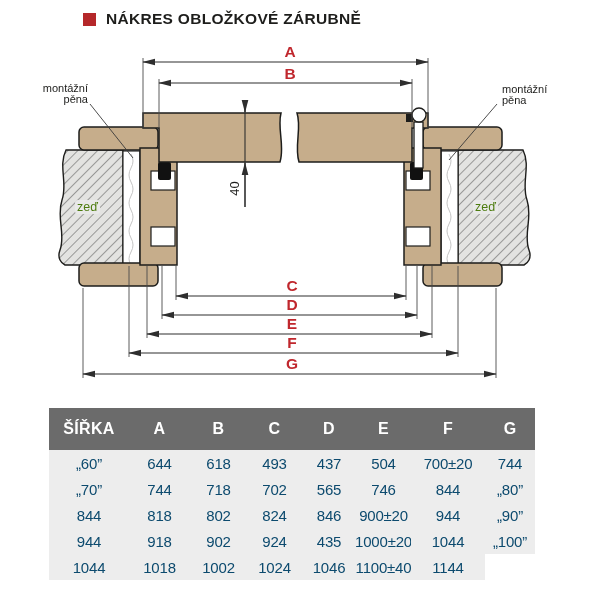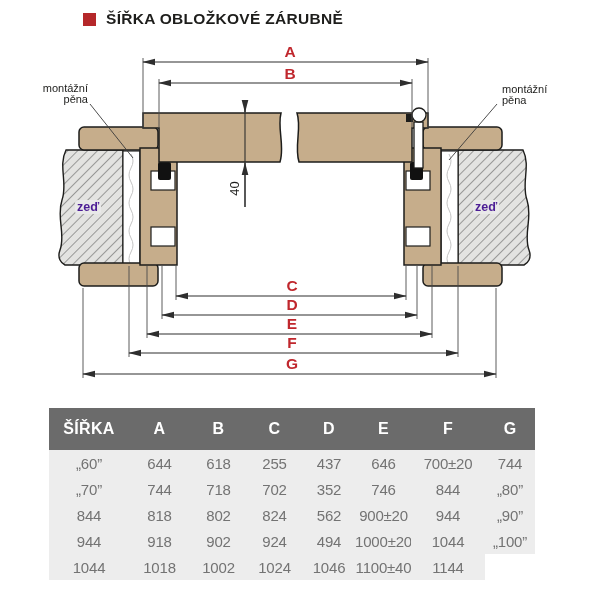--- a/index.html
+++ b/index.html
@@ -7,45 +7,45 @@
         font-family:"Liberation Sans",sans-serif;color:#1d1d1b;}
   
   .title-row{position:absolute;left:83px;top:10px;display:flex;align-items:center;gap:10px;}
   .bullet{width:13px;height:13px;background:#b5282a;display:inline-block;}
   .title{font-size:15.5px;font-weight:800;letter-spacing:.3px;white-space:nowrap;}
   
   svg{position:absolute;left:0;top:0;z-index:1;}
   .dim-label{position:absolute;z-index:3;transform:translateX(-50%);
              color:#c0272d;font-weight:700;font-size:15.5px;line-height:14px;}
   .note{position:absolute;z-index:3;font-size:11px;line-height:11px;color:#1d1d1b;}
-  .wall-label{position:absolute;z-index:3;font-size:12.5px;color:#4c1d95;
-              background:rgba(233,233,233,.95);padding:0 2px;border-radius:3px;font-weight:bold;}
+  .wall-label{position:absolute;z-index:3;font-size:12.5px;color:#4d7c0f;
+              background:rgba(233,233,233,.95);padding:0 2px;border-radius:3px;}
   .thickness-label{position:absolute;z-index:3;left:222px;top:181px;width:24px;text-align:center;
                    font-size:13px;transform:rotate(-90deg);}
   .watermark{position:absolute;z-index:2;left:35px;top:240px;width:540px;
              font-size:92px;font-weight:700;font-style:italic;letter-spacing:1px;white-space:nowrap;
              color:rgba(216,207,194,.55);-webkit-text-stroke:2px rgba(255,255,255,.75);
              pointer-events:none;}
   
   .dim-table{position:absolute;z-index:3;left:49px;top:408px;display:grid;
              grid-template-columns:80px 61px 57px 55px 54px 55px 74px 50px;
              gap:0;background:#fff;}
   .dim-table .h{background:#6b6b6b;color:#fff;font-weight:700;font-size:16px;height:42px;
                 display:flex;align-items:center;justify-content:center;letter-spacing:.3px;}
-  .dim-table .c{background:#ededed;color:#737373;font-size:15px;height:26px;letter-spacing:-0.2px;
+  .dim-table .c{background:#ededed;color:#0c4a6e;font-size:15px;height:26px;letter-spacing:-0.2px;
                 display:flex;align-items:center;justify-content:center;}
 </style>
 </head>
 <body>
 
 <div id="page">
 
   <div class="title-row">
     <span class="bullet"></span>
-    <span class="title">ŠÍŘKA OBLOŽKOVÉ ZÁRUBNĚ</span>
+    <span class="title">NÁKRES OBLOŽKOVÉ ZÁRUBNĚ</span>
   </div>
 
   <svg width="600" height="600" viewBox="0 0 600 600">
     <defs>
       <pattern id="hatch" width="7" height="7" patternUnits="userSpaceOnUse" patternTransform="rotate(45)">
         <rect width="7" height="7" fill="#e3e3e1"></rect>
         <line x1="0" y1="0" x2="0" y2="7" stroke="#777" stroke-width="1.4"></line>
       </pattern>
       <marker id="arr" markerWidth="13" markerHeight="8" refX="12.3" refY="4" orient="auto-start-reverse" markerUnits="userSpaceOnUse">
         <path d="M13,4 L0,0.6 L0,7.4 Z" fill="#2e2e2e"></path>
@@ -153,49 +153,49 @@
     <div class="h">B</div>
     <div class="h">C</div>
     <div class="h">D</div>
     <div class="h">E</div>
     <div class="h">F</div>
     <div class="h">G</div>
 
     <div class="c">„60”</div>
     <div class="c">644</div>
     <div class="c">618</div>
-    <div class="c">255</div>
+    <div class="c">493</div>
     <div class="c">437</div>
-    <div class="c">646</div>
+    <div class="c">504</div>
     <div class="c">700±20</div>
     <div class="c">744</div>
 
     <div class="c">„70”</div>
     <div class="c">744</div>
     <div class="c">718</div>
     <div class="c">702</div>
-    <div class="c">352</div>
+    <div class="c">565</div>
     <div class="c">746</div>
     <div class="c">844</div>
 
     <div class="c">„80”</div>
     <div class="c">844</div>
     <div class="c">818</div>
     <div class="c">802</div>
     <div class="c">824</div>
-    <div class="c">562</div>
+    <div class="c">846</div>
     <div class="c">900±20</div>
     <div class="c">944</div>
 
     <div class="c">„90”</div>
     <div class="c">944</div>
     <div class="c">918</div>
     <div class="c">902</div>
     <div class="c">924</div>
-    <div class="c">494</div>
+    <div class="c">435</div>
     <div class="c">1000±20</div>
     <div class="c">1044</div>
 
     <div class="c">„100”</div>
     <div class="c">1044</div>
     <div class="c">1018</div>
     <div class="c">1002</div>
     <div class="c">1024</div>
     <div class="c">1046</div>
     <div class="c">1100±40</div>

